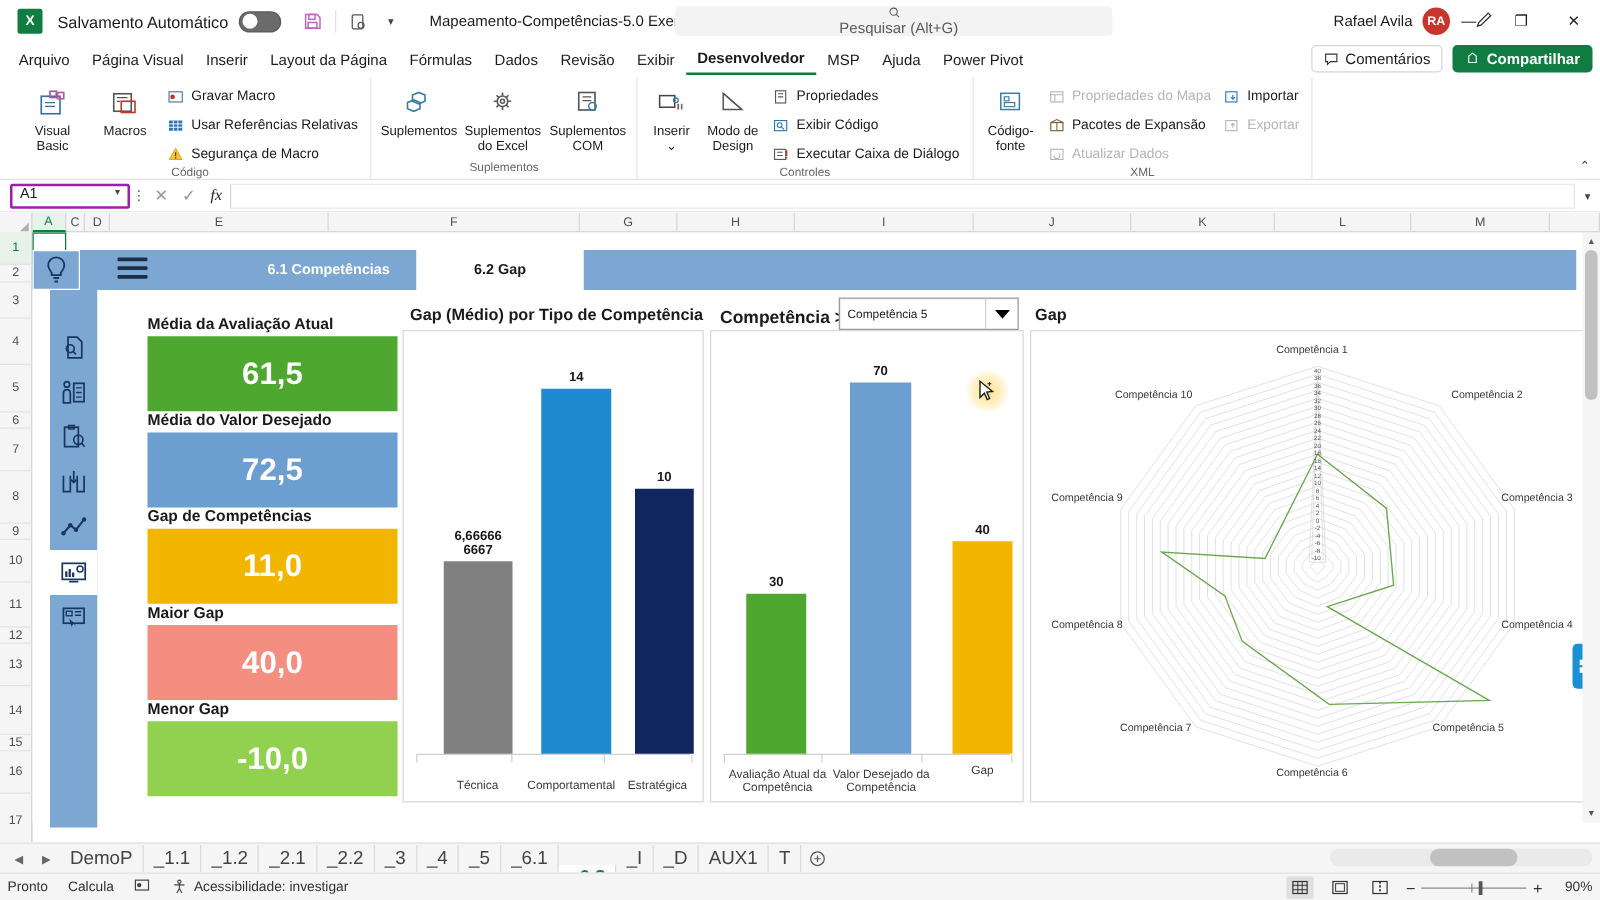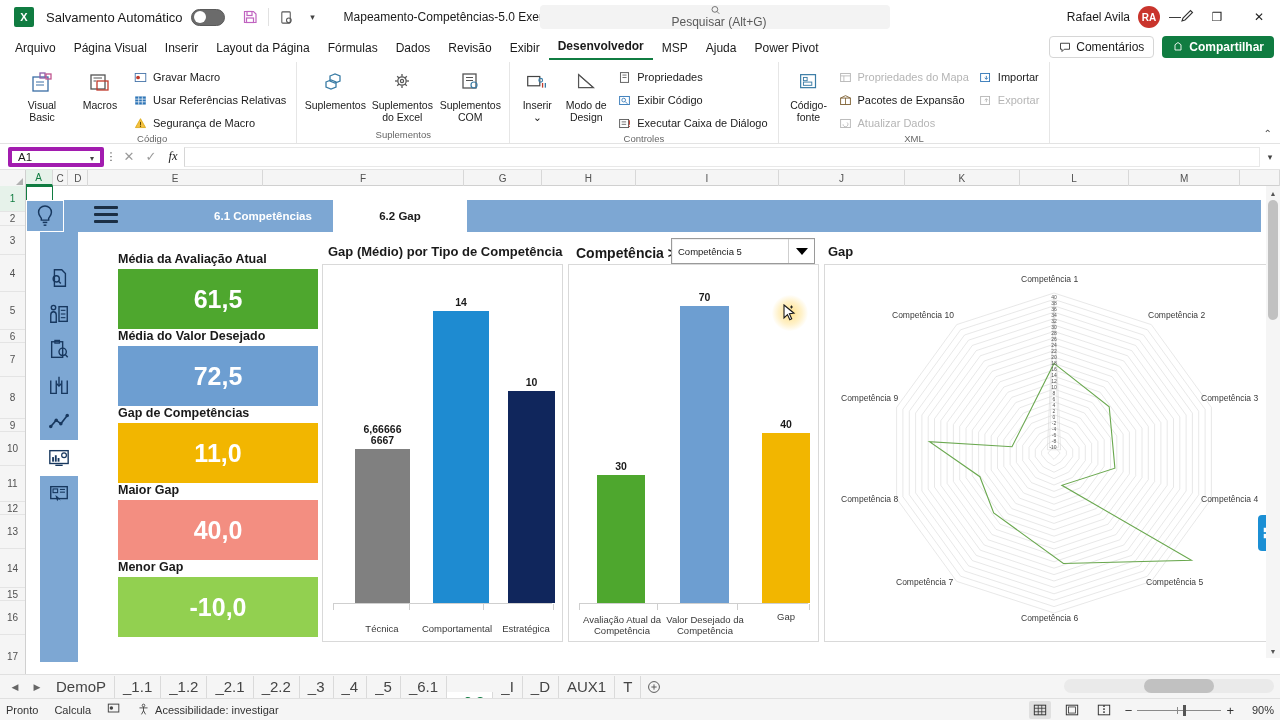--- a/index.html
+++ b/index.html
@@ -80,22 +80,22 @@
   }
   .bigbtn .ic { height: 32px; display: flex; align-items: center; justify-content: center; }
   .smallcol { display: flex; flex-direction: column; justify-content: flex-start; gap: 3px; padding-top: 2px; }
   .smallbtn { display: flex; align-items: center; gap: 6px; font-size: 11px; color: #1b1b1b; height: 20px; padding: 0 4px; white-space: nowrap; }
   .smallbtn.disabled { color: #b5b5b5; }
   .collapse-ribbon { position: absolute; right: 8px; bottom: 4px; color: #444; font-size: 10px; }
 
   
   .formulabar { height: 26px; display: flex; align-items: center; background: #fff; border-bottom: 1px solid #e3e3e3; flex: 0 0 26px; padding: 0 2px; }
   .namebox {
-    width: 96px; height: 20px; border: 4px solid #a21caf; border-radius: 2px; margin-left: 6px;
-    font-size: 11.5px; color: #1b1b1b; display: flex; align-items: flex-end; padding: 0 6px; justify-content: space-between; background: #fff;
+    width: 96px; height: 20px; border: 2px solid #a21caf; border-radius: 2px; margin-left: 6px;
+    font-size: 11.5px; color: #1b1b1b; display: flex; align-items: flex-start; padding: 0 6px; justify-content: space-between; background: #fff;
   }
   .fb-dots { width: 14px; text-align: center; color: #555; font-size: 11px; }
   .fb-btn { width: 22px; text-align: center; color: #9a9a9a; font-size: 13px; }
   .fb-fx { width: 22px; text-align: center; color: #1b1b1b; font-size: 12.5px; font-style: italic; font-family: "Liberation Serif", serif; }
   .fb-input { flex: 1; height: 20px; border: 1px solid #e8e8e8; border-left: 1px solid #d6d6d6; background: #fff; margin-right: 2px; }
   .fb-caret { width: 16px; text-align: center; color: #444; font-size: 9px; }
 
   
   .gridwrap { flex: 1; position: relative; background: #fff; overflow: hidden; }
   .colheads { position: absolute; left: 0; top: 0; height: 16px; width: 1280px; display: flex; background: #f5f5f5; border-bottom: 1px solid #d0d0d0; }
@@ -814,21 +814,21 @@
             <div class="axis-tick" style="left:218px; top:138px;">4</div>
             <div class="axis-tick" style="left:218px; top:144px;">2</div>
             <div class="axis-tick" style="left:218px; top:150px;">0</div>
             <div class="axis-tick" style="left:218px; top:156px;">-2</div>
             <div class="axis-tick" style="left:218px; top:162px;">-4</div>
             <div class="axis-tick" style="left:218px; top:168px;">-6</div>
             <div class="axis-tick" style="left:218px; top:174px;">-8</div>
             <div class="axis-tick" style="left:217px; top:180px;">-10</div>
 
             <div class="radar-label" style="left:196px; top:9px;">Competência 1</div>
-            <div class="radar-label" style="left:323px; top:45px;">Competência 2</div>
+            <div class="radar-label" style="left:336px; top:45px;">Competência 2</div>
             <div class="radar-label" style="left:376px; top:128px;">Competência 3</div>
             <div class="radar-label" style="left:376px; top:229px;">Competência 4</div>
             <div class="radar-label" style="left:321px; top:312px;">Competência 5</div>
             <div class="radar-label" style="left:196px; top:348px;">Competência 6</div>
             <div class="radar-label" style="left:71px;  top:312px;">Competência 7</div>
             <div class="radar-label" style="left:16px;  top:229px;">Competência 8</div>
             <div class="radar-label" style="left:16px;  top:128px;">Competência 9</div>
             <div class="radar-label" style="left:67px;  top:45px;">Competência 10</div>
           </div>
 

